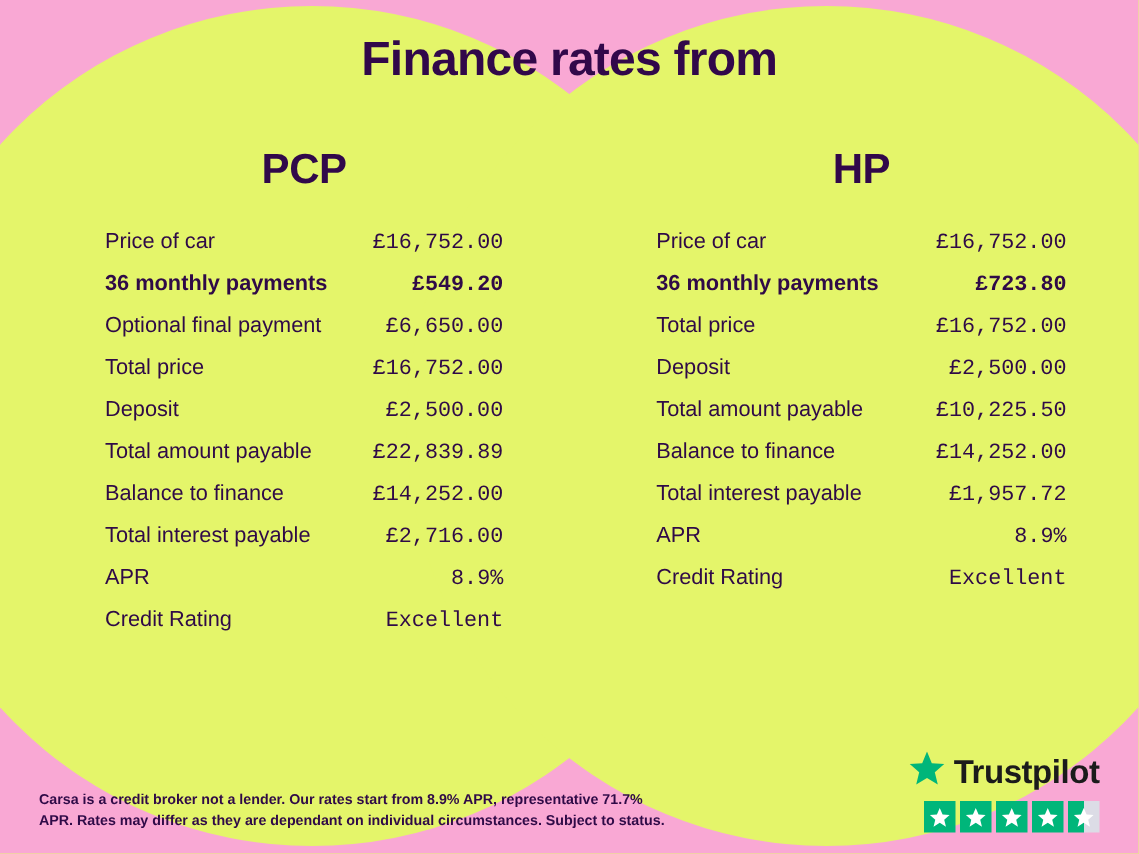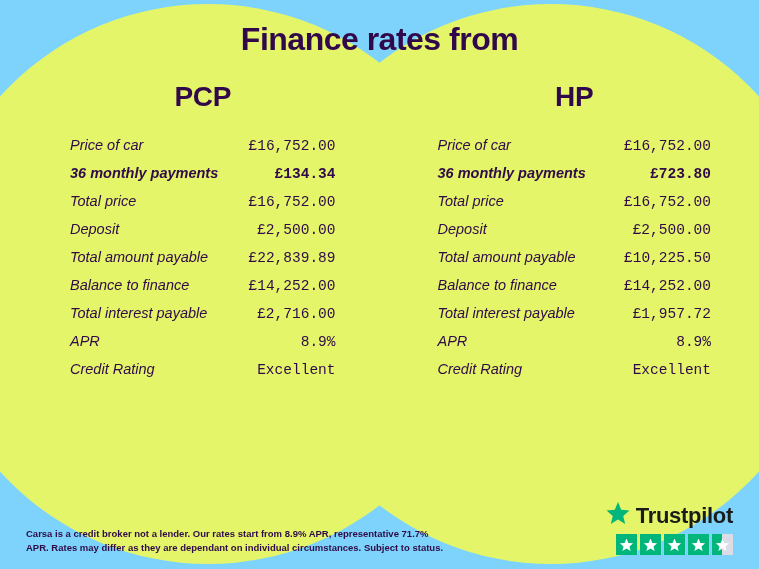--- a/index.html
+++ b/index.html
@@ -10,21 +10,21 @@
     width: 759px;
     height: 569px;
     font-family: "Liberation Sans", sans-serif;
     background: #eaf78a;
     overflow: hidden;
   }
   .poster {
     position: relative;
     width: 759px;
     height: 569px;
-    background: #7dd3fc;
+    background: #f9a8d4;
     overflow: hidden;
   }
   
   .blob {
     position: absolute;
     border-radius: 50%;
     background: #e4f56a;
   }
   .blob-left {
     width: 560px;
@@ -77,40 +77,41 @@
     font-size: 40px;
     vertical-align: super;
   }
   .columns {
     display: flex;
     margin-top: 24px;
   }
   .col {
     width: 50%;
     box-sizing: border-box;
+    margin-top: 16px;
   }
   .col-left { padding: 0 44px 0 70px; }
   .col-right { padding: 0 48px 0 58px; }
   .col-title {
     text-align: center;
     color: #31084a;
     font-size: 28px;
     font-weight: bold;
     margin-bottom: 18px;
     letter-spacing: -0.3px;
   }
   .row {
     display: flex;
     justify-content: space-between;
     align-items: baseline;
     color: #2f0a47;
     font-size: 14.5px;
     padding: 5.5px 0;
   }
-  .row .label { text-align: right; font-style: italic; }
+  .row .label { text-align: right; }
   .row .value { text-align: left; font-family: Liberation Mono, monospace; }
   .row.bold .label, .row.bold .value {
     font-weight: bold;
   }
   .footer {
     position: absolute;
     left: 0;
     right: 0;
     bottom: 14px;
     display: flex;
@@ -176,21 +177,25 @@
 
       <div class="col col-left">
         <div class="col-title">PCP</div>
 
         <div class="row">
           <span class="label">Price of car</span>
           <span class="value">£16,752.00</span>
         </div>
         <div class="row bold">
           <span class="label">36 monthly payments</span>
-          <span class="value">£134.34</span>
+          <span class="value">£549.20</span>
+        </div>
+        <div class="row">
+          <span class="label">Optional final payment</span>
+          <span class="value">£6,650.00</span>
         </div>
         <div class="row">
           <span class="label">Total price</span>
           <span class="value">£16,752.00</span>
         </div>
         <div class="row">
           <span class="label">Deposit</span>
           <span class="value">£2,500.00</span>
         </div>
         <div class="row">

